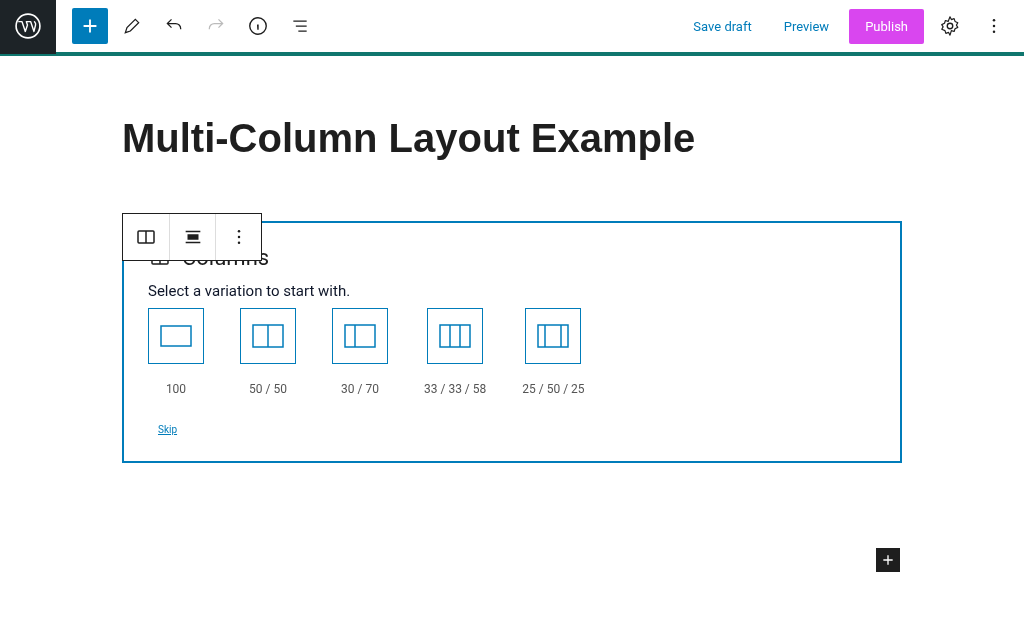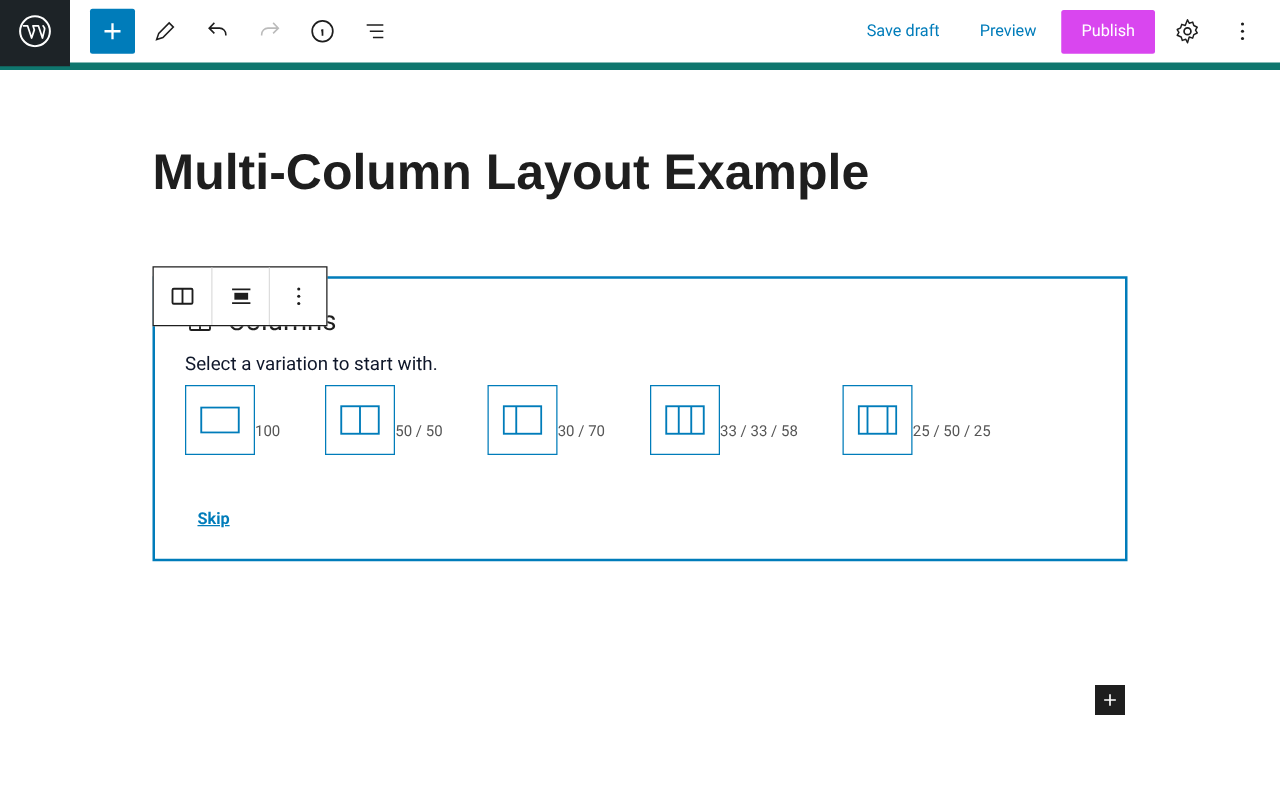--- a/index.html
+++ b/index.html
@@ -1,18 +1,18 @@
 <!DOCTYPE html>
 <html><head>
 <meta charset="utf-8">
 <style>
 * { margin: 0; padding: 0; box-sizing: border-box; }
 body { font-family: -apple-system, BlinkMacSystemFont, "Segoe UI", Roboto, sans-serif; background: #fff; width: 1024px; height: 631px; overflow: hidden; }
 
-.top-bar { display: flex; align-items: center; height: 56px; border-bottom: 6px solid #0f766e; }
+.top-bar { display: flex; align-items: center; height: 56px; border-bottom: 4px solid #0f766e; }
 .wp-logo { width: 56px; height: 56px; background: #1d2327; display: flex; align-items: center; justify-content: center; color: #fff; }
 .toolbar-left { display: flex; align-items: center; padding-left: 16px; gap: 6px; }
 .add-btn { width: 36px; height: 36px; background: #007cba; display: flex; align-items: center; justify-content: center; border-radius: 2px; cursor: pointer; }
 .tool-btn { width: 36px; height: 36px; display: flex; align-items: center; justify-content: center; cursor: pointer; color: #1e1e1e; }
 .tool-btn.disabled { color: #bbb; }
 .toolbar-right { margin-left: auto; display: flex; align-items: center; gap: 8px; padding-right: 12px; }
 .text-link { color: #007cba; font-size: 13px; padding: 8px 12px; cursor: pointer; }
 .publish-btn { background: #d946ef; color: #fff; font-size: 13px; padding: 10px 16px; cursor: pointer; border-radius: 2px; }
 .icon-btn { width: 36px; height: 36px; display: flex; align-items: center; justify-content: center; cursor: pointer; color: #1e1e1e; }
 
@@ -23,25 +23,25 @@
 .block-toolbar { position: absolute; top: 157px; left: 122px; display: flex; border: 1px solid #1e1e1e; background: #fff; z-index: 10; }
 .block-toolbar .bt-btn { width: 46px; height: 46px; display: flex; align-items: center; justify-content: center; cursor: pointer; }
 .block-toolbar .bt-btn + .bt-btn { border-left: 1px solid #ddd; }
 
 .columns-block { width: 780px; margin: 60px auto 0; border: 2px solid #007cba; padding: 22px 24px 24px; }
 .columns-header { display: flex; align-items: center; gap: 10px; margin-bottom: 12px; }
 .columns-title { font-size: 22px; font-weight: 400; color: #1e1e1e; }
 .columns-hint { font-size: 15px; color: #0f172a; margin-bottom: 8px; }
 
 .variations { display: flex; gap: 36px; margin-bottom: 22px; }
-.variation { display: flex; flex-direction: row; align-items: center; cursor: pointer; }
+.variation { display: flex; flex-direction: column; align-items: center; cursor: pointer; }
 .var-box { width: 56px; height: 56px; border: 1px solid #007cba; display: flex; align-items: center; justify-content: center; margin-bottom: 18px; }
 .var-label { font-size: 12px; color: #555; }
 
-.skip-link { color: #007cba; font-size: 13px; text-decoration: underline; cursor: pointer; padding-left: 10px; font-weight: bold; }
+.skip-link { color: #007cba; font-size: 10px; text-decoration: underline; cursor: pointer; padding-left: 10px; }
 
 .add-block-btn { position: absolute; right: 124px; top: 492px; width: 24px; height: 24px; background: #1e1e1e; color: #fff; display: flex; align-items: center; justify-content: center; cursor: pointer; }
 </style>
 </head>
 <body>
 
 <div class="top-bar">
   <div class="wp-logo">
     <svg width="26" height="26" viewBox="0 0 24 24" fill="none">
         <circle cx="12" cy="12" r="11" stroke="#fff" stroke-width="1.5"></circle>

